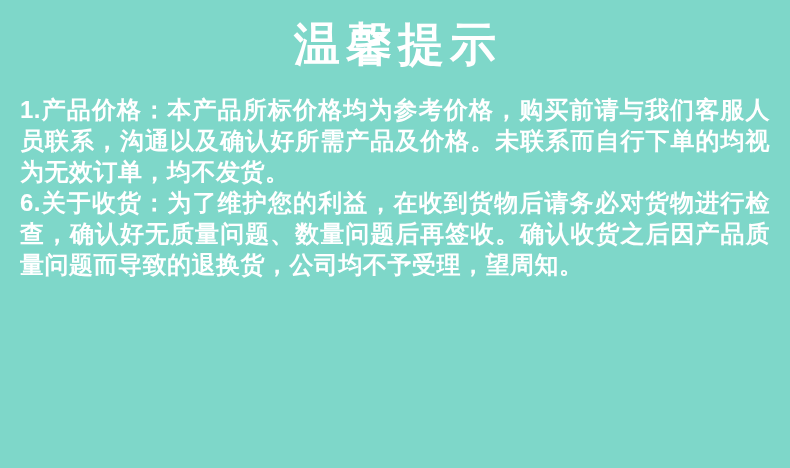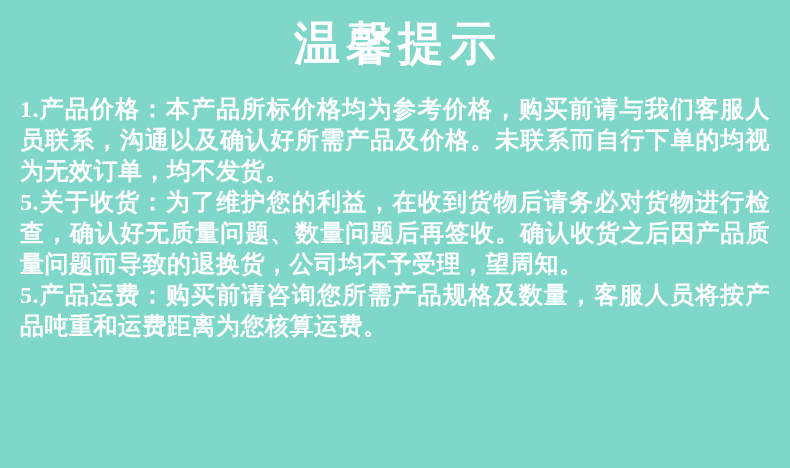--- a/index.html
+++ b/index.html
@@ -6,21 +6,21 @@
   html, body {
     margin: 0;
     padding: 0;
   }
   .page {
     position: relative;
     width: 790px;
     height: 468px;
     background: #7ed7c9; 
     color: #ffffff;      
-    font-family: Liberation Serif, serif;
+    font-family: Liberation Sans, sans-serif;
     font-weight: bold;
     overflow: hidden;
     box-sizing: border-box;
   }
   .title {
     margin: 0;
     padding-top: 21px;
     height: 47px;
     text-align: center;
     font-size: 46px;
@@ -47,16 +47,15 @@
   }
 </style>
 </head>
 <body>
 
 <div class="page" style="background: rgb(126, 215, 201); color: rgb(255, 255, 255);">
   <h1 class="title">温馨提示</h1>
 
   <div class="notice">
     <p>1.产品价格：本产品所标价格均为参考价格，购买前请与我们客服人员联系，沟通以及确认好所需产品及价格。未联系而自行下单的均视为无效订单，均不发货。</p>
-    <p>5.关于收货：为了维护您的利益，在收到货物后请务必对货物进行检查，确认好无质量问题、数量问题后再签收。确认收货之后因产品质量问题而导致的退换货，公司均不予受理，望周知。</p>
-    <p>5.产品运费：购买前请咨询您所需产品规格及数量，客服人员将按产品吨重和运费距离为您核算运费。</p>
+    <p>6.关于收货：为了维护您的利益，在收到货物后请务必对货物进行检查，确认好无质量问题、数量问题后再签收。确认收货之后因产品质量问题而导致的退换货，公司均不予受理，望周知。</p>
   </div>
 </div>
 
 </body></html>

